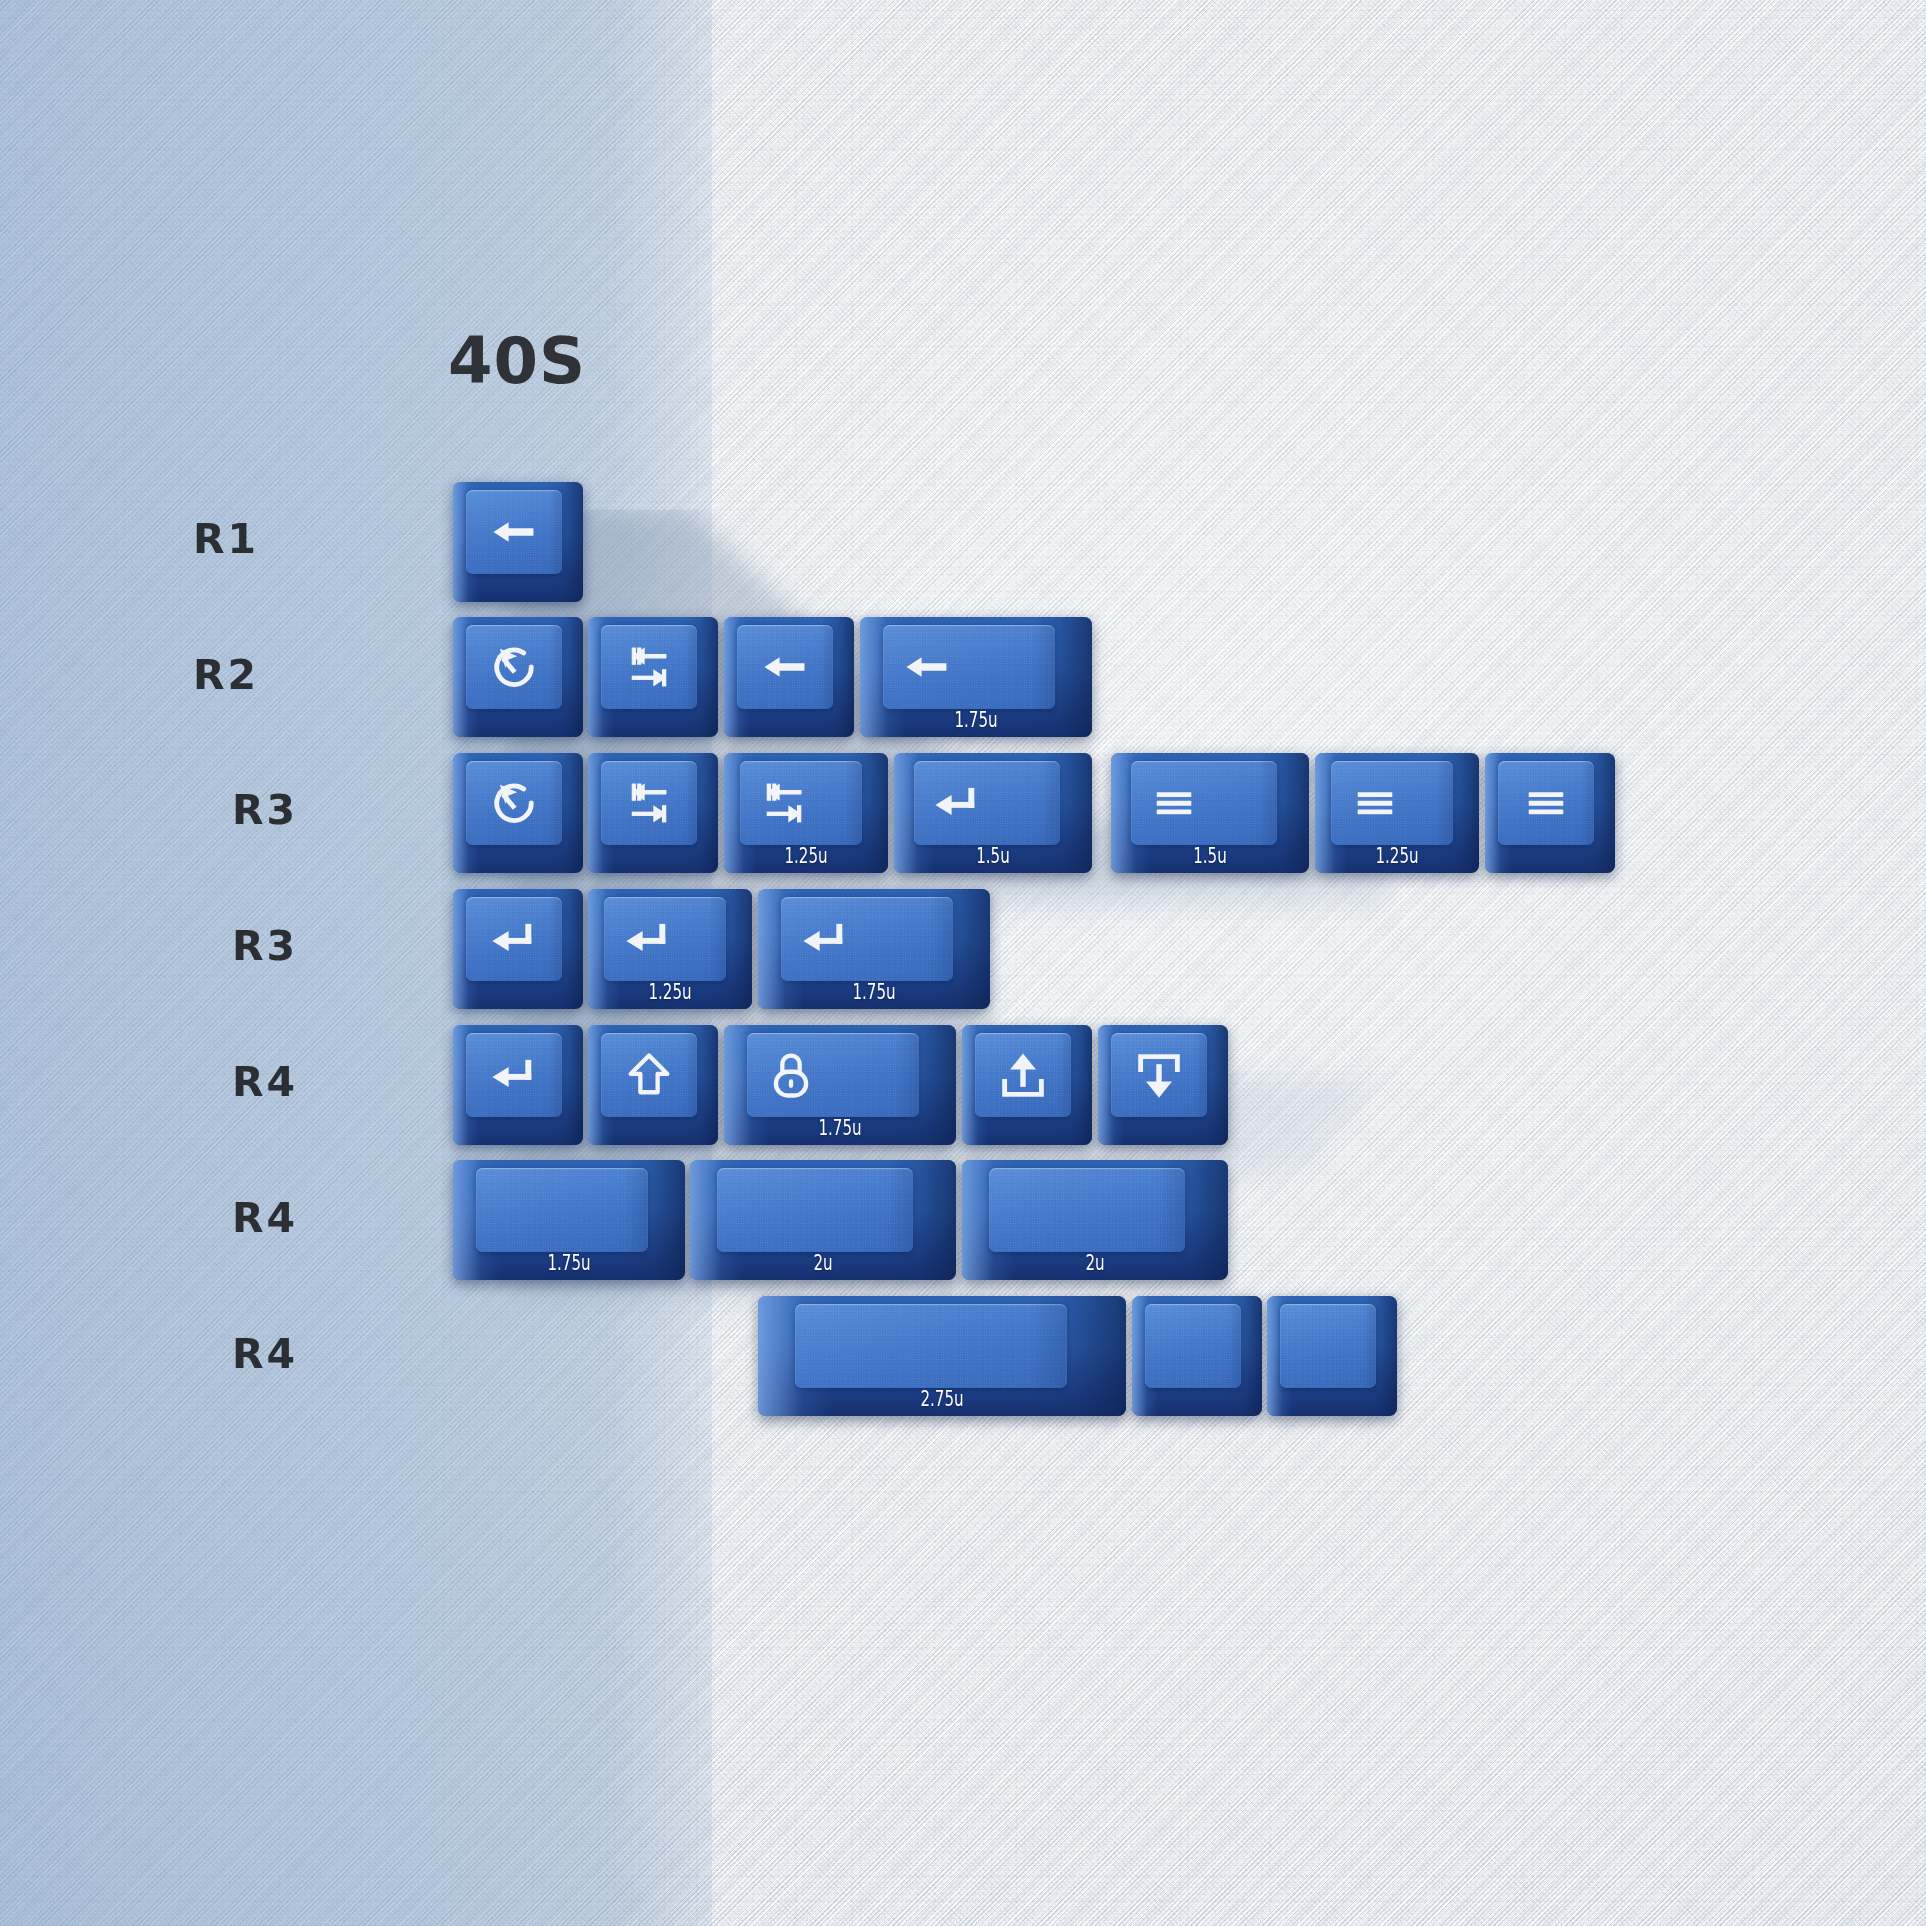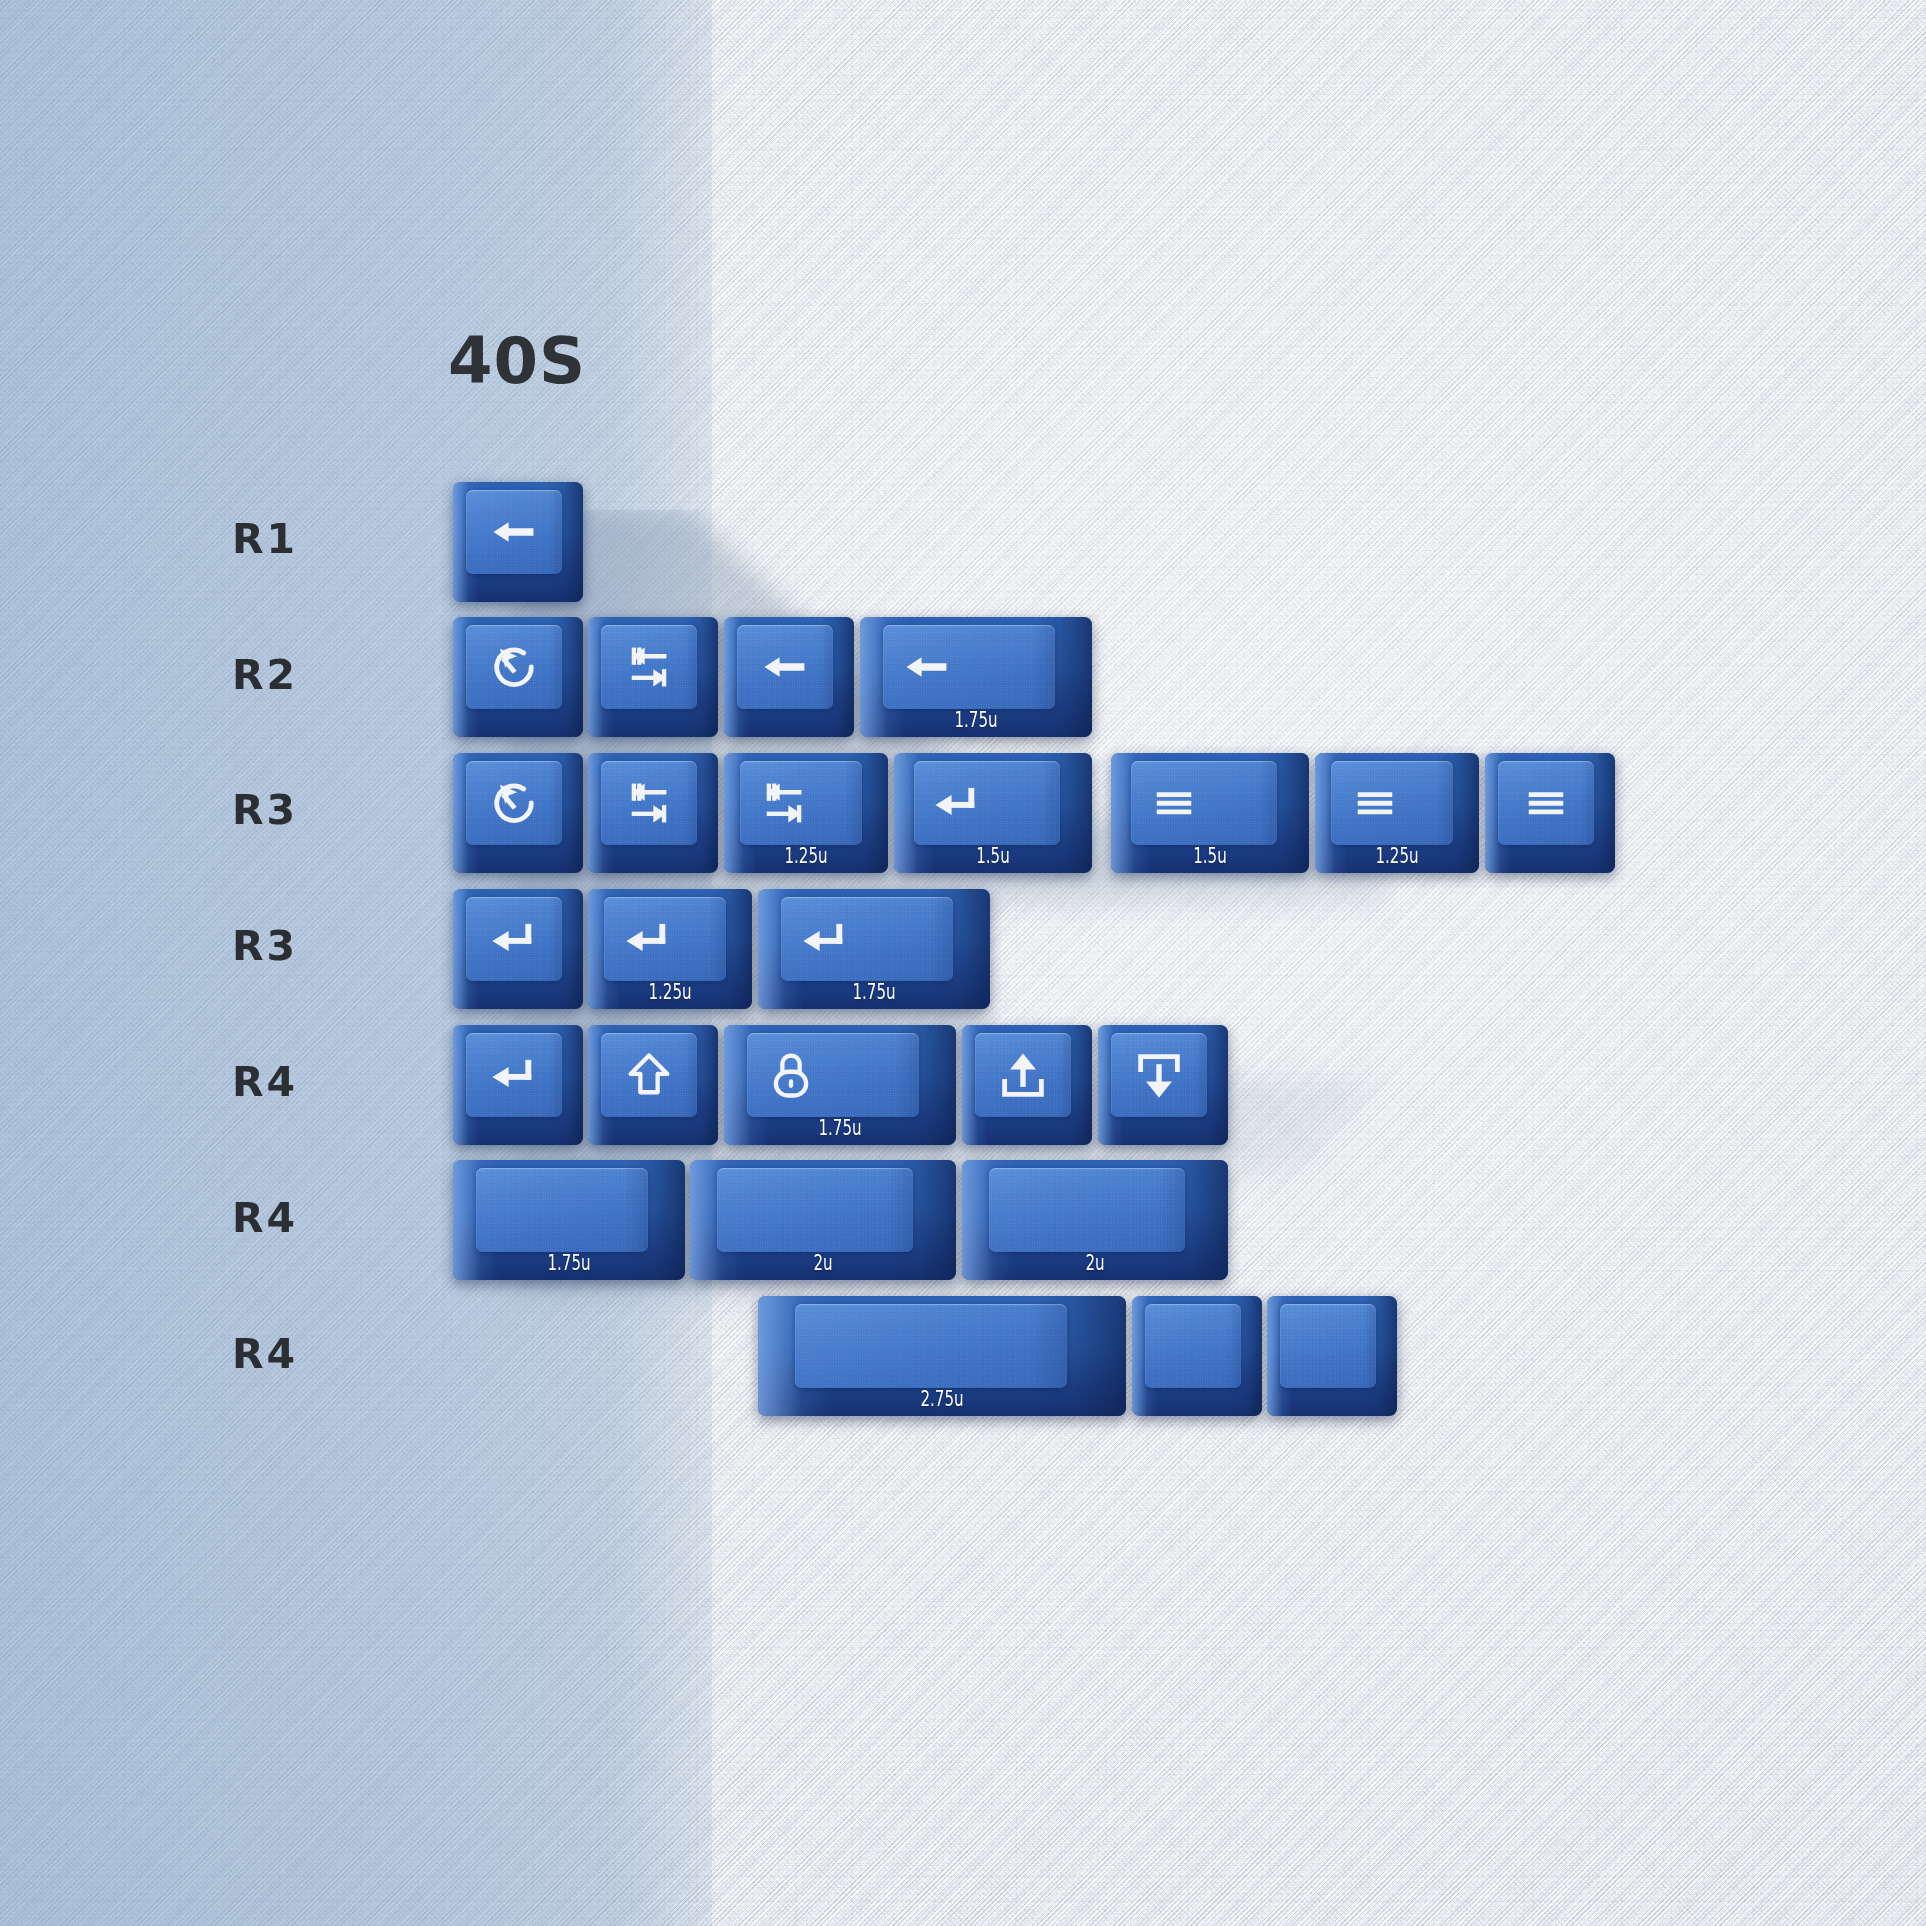--- a/index.html
+++ b/index.html
@@ -153,22 +153,22 @@
       <stop offset="60%" stop-color="#9aabc2" stop-opacity="0.34"></stop>
       <stop offset="100%" stop-color="#aebdd0" stop-opacity="0.12"></stop>
     </linearGradient>
   </defs>
   <path d="M 60 0 L 430 0 L 1100 640 L 1880 640 L 1880 820 L 1030 820 L 1030 1180 L 1870 1180 L 1700 1380 L 1040 1380 L 1040 1640 L 330 1640 L 60 1640 Z" fill="url(#shgrad)" filter="url(#softblur)"></path>
 </svg>
 
 <div id="title">40S</div>
 
 <div id="labels">
-    <div class="rowlabel" style="left: 154px; top: 515px;">R1</div>
-    <div class="rowlabel" style="left: 154px; top: 651px;">R2</div>
+    <div class="rowlabel" style="left: 154px; top: 515px; text-align: center;">R1</div>
+    <div class="rowlabel" style="left: 154px; top: 651px; text-align: center;">R2</div>
     <div class="rowlabel" style="left: 154px; top: 786px;">R3</div>
     <div class="rowlabel" style="left: 154px; top: 922px;">R3</div>
     <div class="rowlabel" style="left: 154px; top: 1058px;">R4</div>
     <div class="rowlabel" style="left: 154px; top: 1194px;">R4</div>
     <div class="rowlabel" style="left: 154px; top: 1330px;">R4</div>
   </div>
 <div id="keys">
     <div class="keywrap" style="left: 453px; top: 482px; width: 130px; height: 120px;">
       <div class="cap">
         <div class="top">

